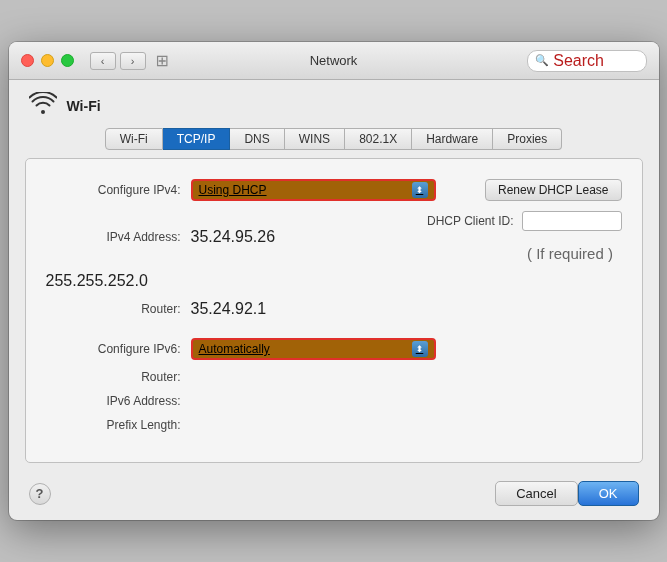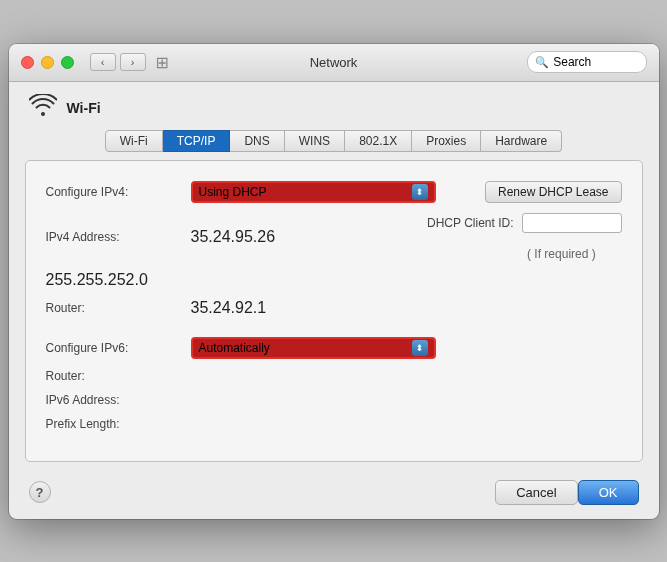--- a/index.html
+++ b/index.html
@@ -98,22 +98,22 @@
       height: 22px;
       gap: 4px;
     }
 
     .search-icon-glyph {
       color: #aaa;
       font-size: 11px;
     }
 
     .search-placeholder {
-      color: #000000;
-      font-size: 12px;
+      color: #b91c1c;
+      font-size: 16px;
     }
 
     
     .content-area {
       padding: 0;
     }
 
     .wifi-header {
       display: flex;
       align-items: center;
@@ -171,46 +171,47 @@
     }
 
     
     .form-row {
       display: flex;
       align-items: center;
       margin-bottom: 10px;
     }
 
     .form-label {
-      text-align: left;
+      text-align: right;
       width: 145px;
       padding-right: 10px;
       color: #444;
       font-size: 12px;
       flex-shrink: 0;
     }
 
     .form-value {
       font-size: 16px;
       color: #222;
     }
 
     
     .select-dropdown {
       display: flex;
       align-items: center;
       justify-content: space-between;
       width: 245px;
       height: 22px;
-      background: #b91c1c;
+      background: #a16207;
       border: 2px solid #e0302a;
       border-radius: 4px;
       padding: 0 6px;
       font-size: 12px;
       cursor: pointer;
+      text-decoration: underline;
     }
 
     .select-arrow {
       width: 16px;
       height: 16px;
       background: linear-gradient(to bottom, #5a9fd4, #2e6da5);
       border-radius: 3px;
       display: flex;
       align-items: center;
       justify-content: center;
@@ -246,21 +247,21 @@
       width: 100px;
       height: 20px;
       border: 1px solid #b0b0b0;
       border-radius: 3px;
       background: #fff;
       padding: 0 4px;
       font-size: 11px;
     }
 
     .if-required {
-      font-size: 12px;
+      font-size: 15px;
       color: #666;
       text-align: center;
       margin-left: 0;
     }
 
     
     .bottom-bar {
       display: flex;
       align-items: center;
       justify-content: space-between;
@@ -343,22 +344,22 @@
       </div>
       <span class="wifi-label">Wi-Fi</span>
     </div>
 
     <div class="tabs">
       <div class="tab">Wi-Fi</div>
       <div class="tab active">TCP/IP</div>
       <div class="tab">DNS</div>
       <div class="tab">WINS</div>
       <div class="tab">802.1X</div>
+      <div class="tab">Hardware</div>
       <div class="tab">Proxies</div>
-      <div class="tab">Hardware</div>
     </div>
 
     <div class="panel">
 
       <div class="form-row">
         <span class="form-label">Configure IPv4:</span>
         <div class="select-dropdown">
           <span>Using DHCP</span>
           <div class="select-arrow">⬍</div>
         </div>

